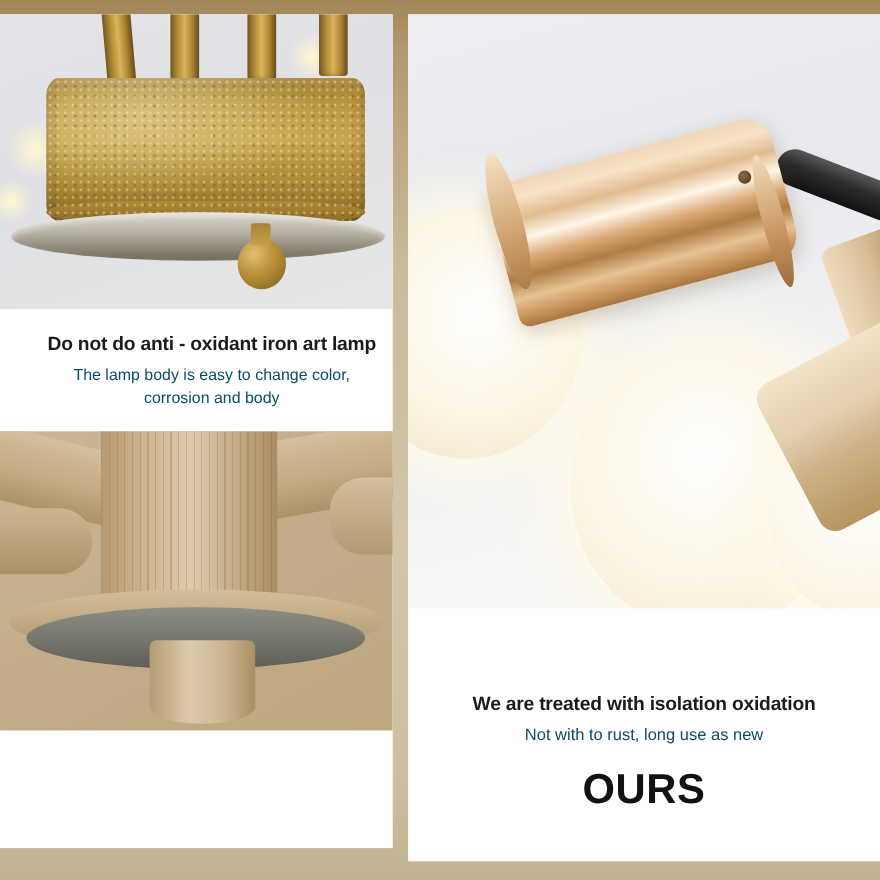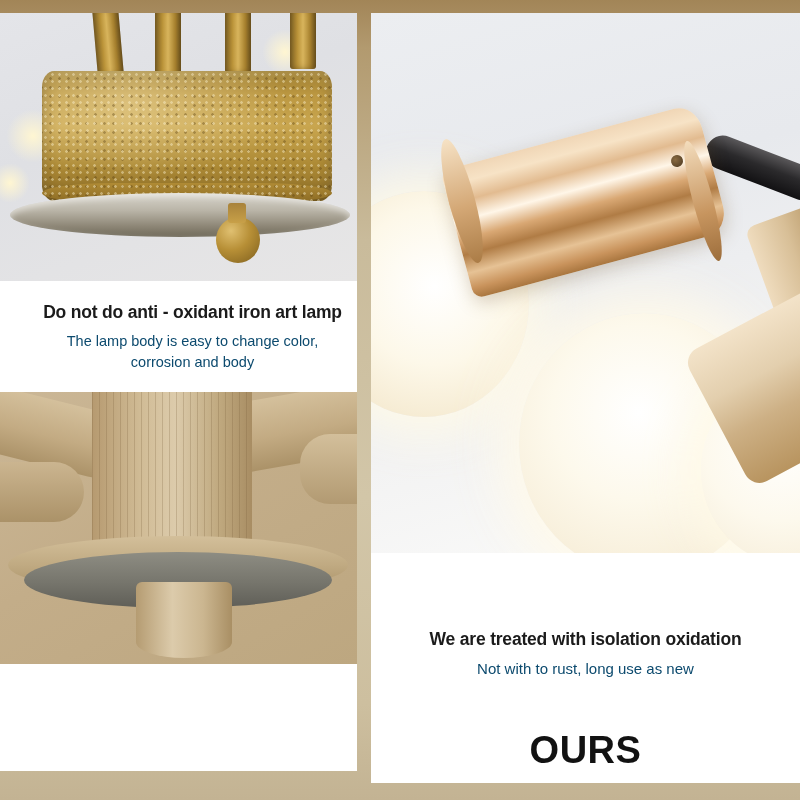--- a/index.html
+++ b/index.html
@@ -43,21 +43,21 @@
   #card-right{left:371px;top:13px;width:429px;height:770px;}
   #photo-right{
     height:540px;
     background:linear-gradient(165deg,#eceef1 0%,#e7e9ed 35%,#f3f3f3 70%,#fbfbfa 100%);
   }
   #cap-right{top:588px;margin-top:28px;}
   #cap-right .cap-title{font-size:17.5px;}
   #cap-right .cap-sub{font-size:15px;}
   #ours{
     position:absolute;left:0;top:684px;width:100%;text-align:center;
-    font-size:38px;font-weight:bold;color:#121212;letter-spacing:0.5px;margin-top:32px;
+    font-size:38px;font-weight:bold;color:#121212;letter-spacing:0.5px;
   }
 
   
   .rod{
     position:absolute;top:-4px;width:26px;height:72px;border-radius:3px;
     background:linear-gradient(90deg,#7d6126 0%,#b99238 28%,#d8b45c 50%,#a8822f 78%,#6d531f 100%);
     box-shadow:inset 0 0 6px rgba(90,65,20,.55);
   }
   #rod1{left:95px;height:66px;transform:rotate(-5deg);}
   #rod2{left:155px;height:68px;}

